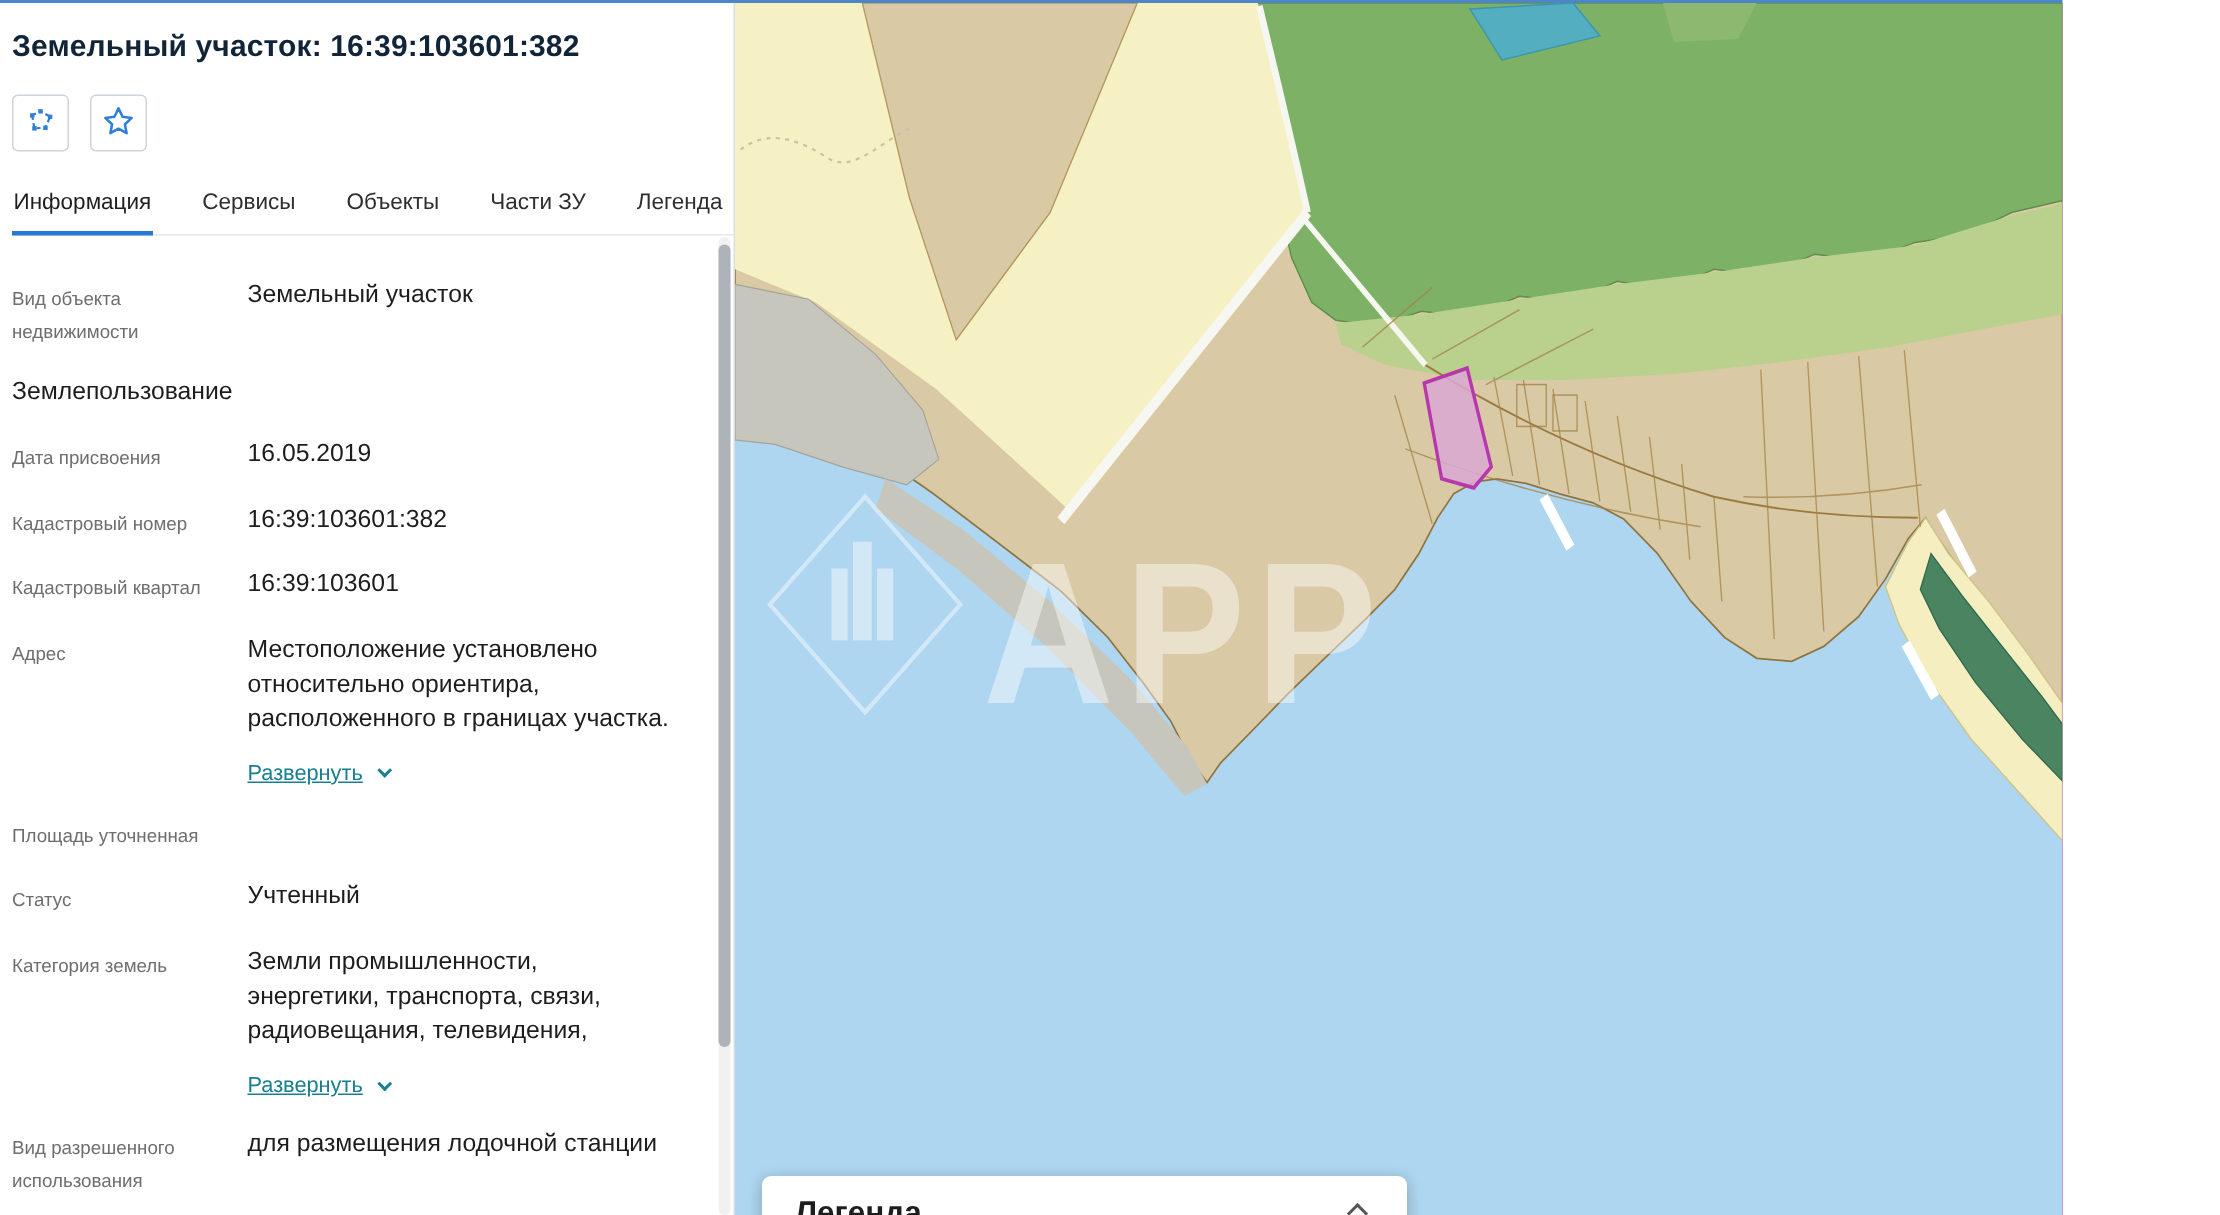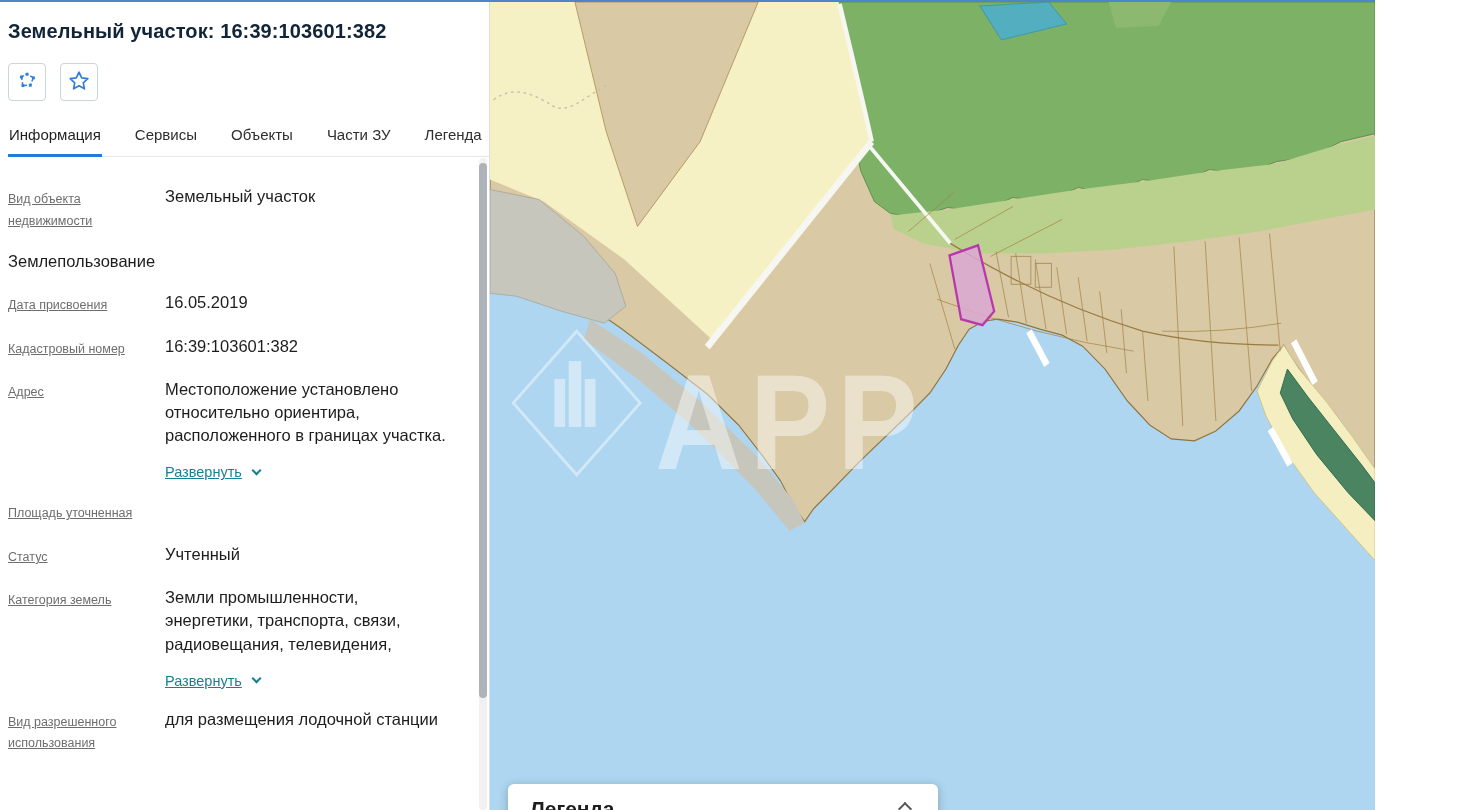--- a/index.html
+++ b/index.html
@@ -43,21 +43,21 @@
     font-size: 15px; color: #2e2e2e; white-space: nowrap;
     padding: 9px 1px 11px; margin-right: 32px;
     border-bottom: 3px solid transparent; margin-bottom: -1px;
     cursor: pointer;
   }
   .tab.active { border-bottom-color: #2779d8; color: #1f1f1f; }
   .info-list { margin: 28px 0 0 8px; padding-right: 26px; }
   .info-row { display: flex; align-items: flex-start; margin-bottom: 18px; }
   .info-label {
     width: 132px; flex: none; margin-right: 25px;
-    font-size: 12.5px; color: #6e6e6e; line-height: 1.72; padding-top: 4px; text-decoration: underline;
+    font-size: 12.5px; color: #6e6e6e; line-height: 1.72; padding-top: 4px;
   }
   .info-valwrap { flex: 1; min-width: 0; }
   .info-value {
     font-size: 16.5px; color: #1d1d1d; line-height: 1.4;
     max-width: 305px; white-space: pre-line;
   }
   .expand-link {
     display: inline-flex; align-items: center; margin-top: 17px;
     font-size: 14.5px; color: #187f93; text-decoration: none; cursor: pointer;
   }
@@ -152,20 +152,26 @@
             <div class="info-value">16.05.2019</div>
           </div>
         </div>
         <div class="info-row">
           <div class="info-label">Кадастровый номер</div>
           <div class="info-valwrap">
             <div class="info-value">16:39:103601:382</div>
           </div>
         </div>
         <div class="info-row">
+          <div class="info-label">Кадастровый квартал</div>
+          <div class="info-valwrap">
+            <div class="info-value">16:39:103601</div>
+          </div>
+        </div>
+        <div class="info-row">
           <div class="info-label">Адрес</div>
           <div class="info-valwrap"><div class="info-value">Местоположение установлено
 относительно ориентира,
 расположенного в границах участка.</div><a class="expand-link" href="#">
               <span class="lnk-text">Развернуть</span>
               <span class="chev"></span>
             </a></div>
         </div>
         <div class="info-row">
           <div class="info-label">Площадь уточненная</div>

